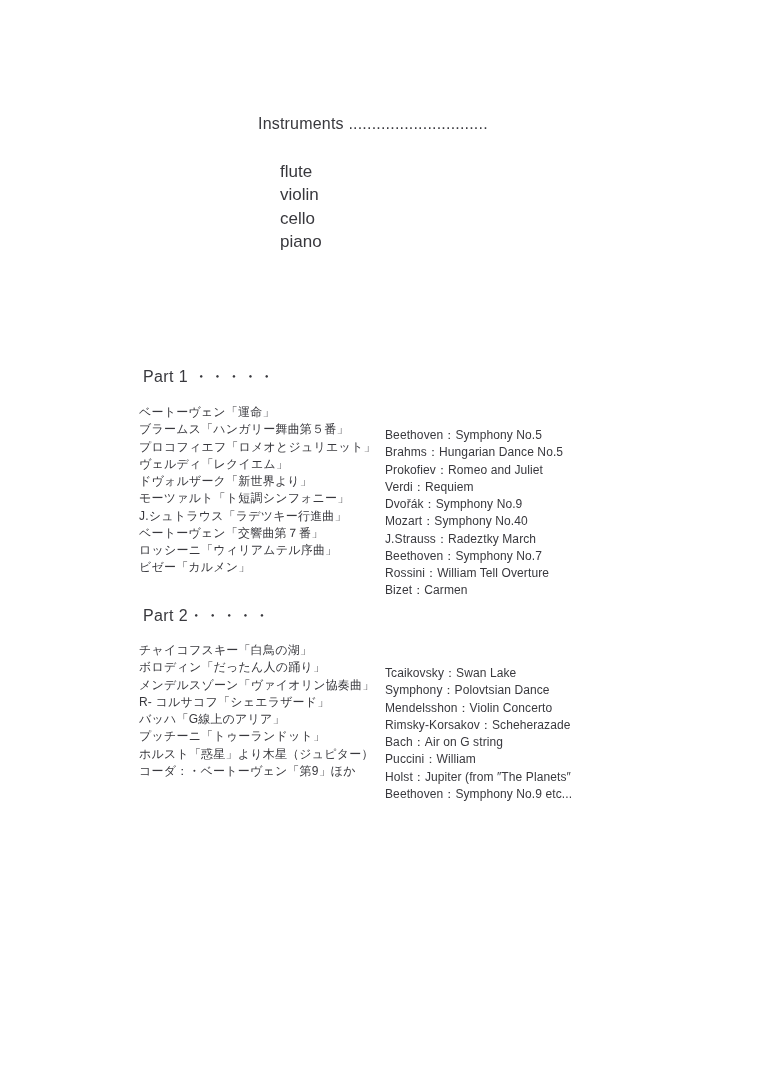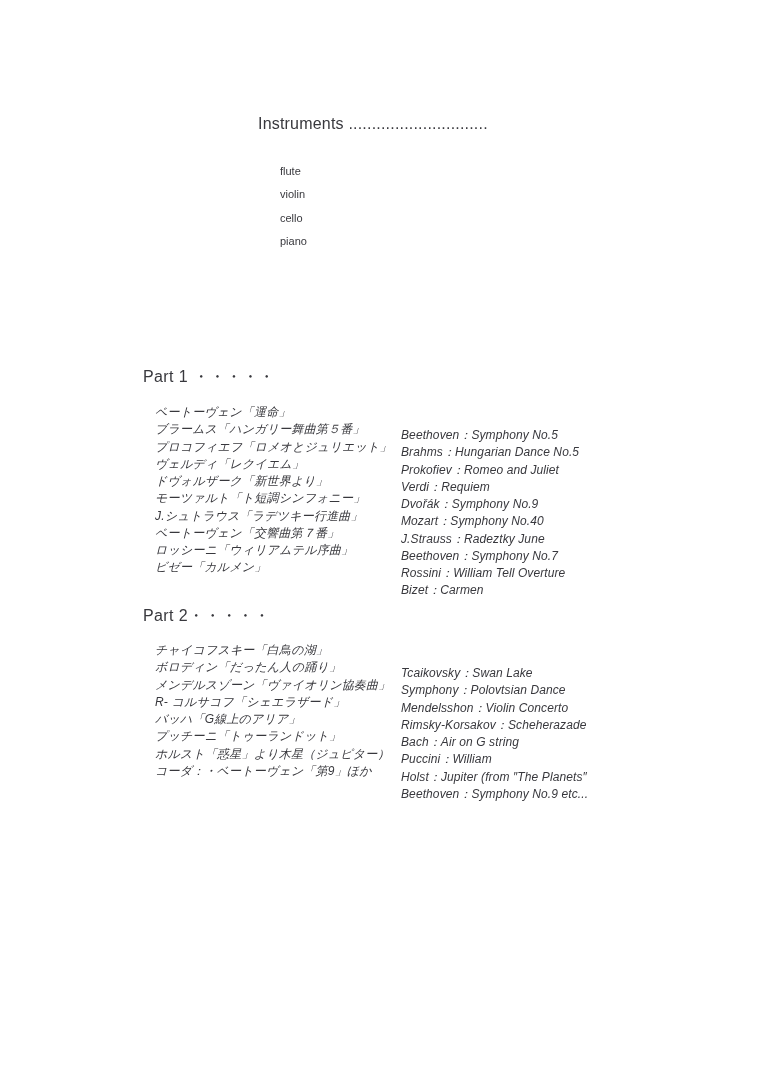--- a/index.html
+++ b/index.html
@@ -24,37 +24,36 @@
     line-height: 22px;
     letter-spacing: 0.2px;
     white-space: nowrap;
   }
   .instruments {
     position: absolute;
     left: 280px;
     top: 160px;
   }
   .instrument-item {
-    font-size: 11px;
+    font-size: 17px;
     line-height: 23.3px;
     white-space: nowrap;
   }
   .part-heading {
     position: absolute;
     left: 143px;
     font-size: 16px;
     letter-spacing: 0.4px;
     white-space: nowrap;
   }
   .part1-heading { top: 367px; }
   .part2-heading { top: 606px; }
   .program-list {
     position: absolute;
-    left: 155px;
-    font-style: italic;
+    left: 139px;
   }
   .part1-list { top: 404px; }
   .part2-list { top: 642px; }
   .program-row {
     display: grid;
     grid-template-columns: 246px auto;
     height: 17.25px;
     line-height: 17.25px;
     font-size: 12px;
     white-space: nowrap;
@@ -98,21 +97,21 @@
     <div class="program-row">
       <span class="piece-ja">ドヴォルザーク「新世界より」</span>
       <span class="piece-en">Dvořák：Symphony No.9</span>
     </div>
     <div class="program-row">
       <span class="piece-ja">モーツァルト「ト短調シンフォニー」</span>
       <span class="piece-en">Mozart：Symphony No.40</span>
     </div>
     <div class="program-row">
       <span class="piece-ja">J.シュトラウス「ラデツキー行進曲」</span>
-      <span class="piece-en">J.Strauss：Radeztky June</span>
+      <span class="piece-en">J.Strauss：Radeztky March</span>
     </div>
     <div class="program-row">
       <span class="piece-ja">ベートーヴェン「交響曲第７番」</span>
       <span class="piece-en">Beethoven：Symphony No.7</span>
     </div>
     <div class="program-row">
       <span class="piece-ja">ロッシーニ「ウィリアムテル序曲」</span>
       <span class="piece-en">Rossini：William Tell Overture</span>
     </div>
     <div class="program-row">

